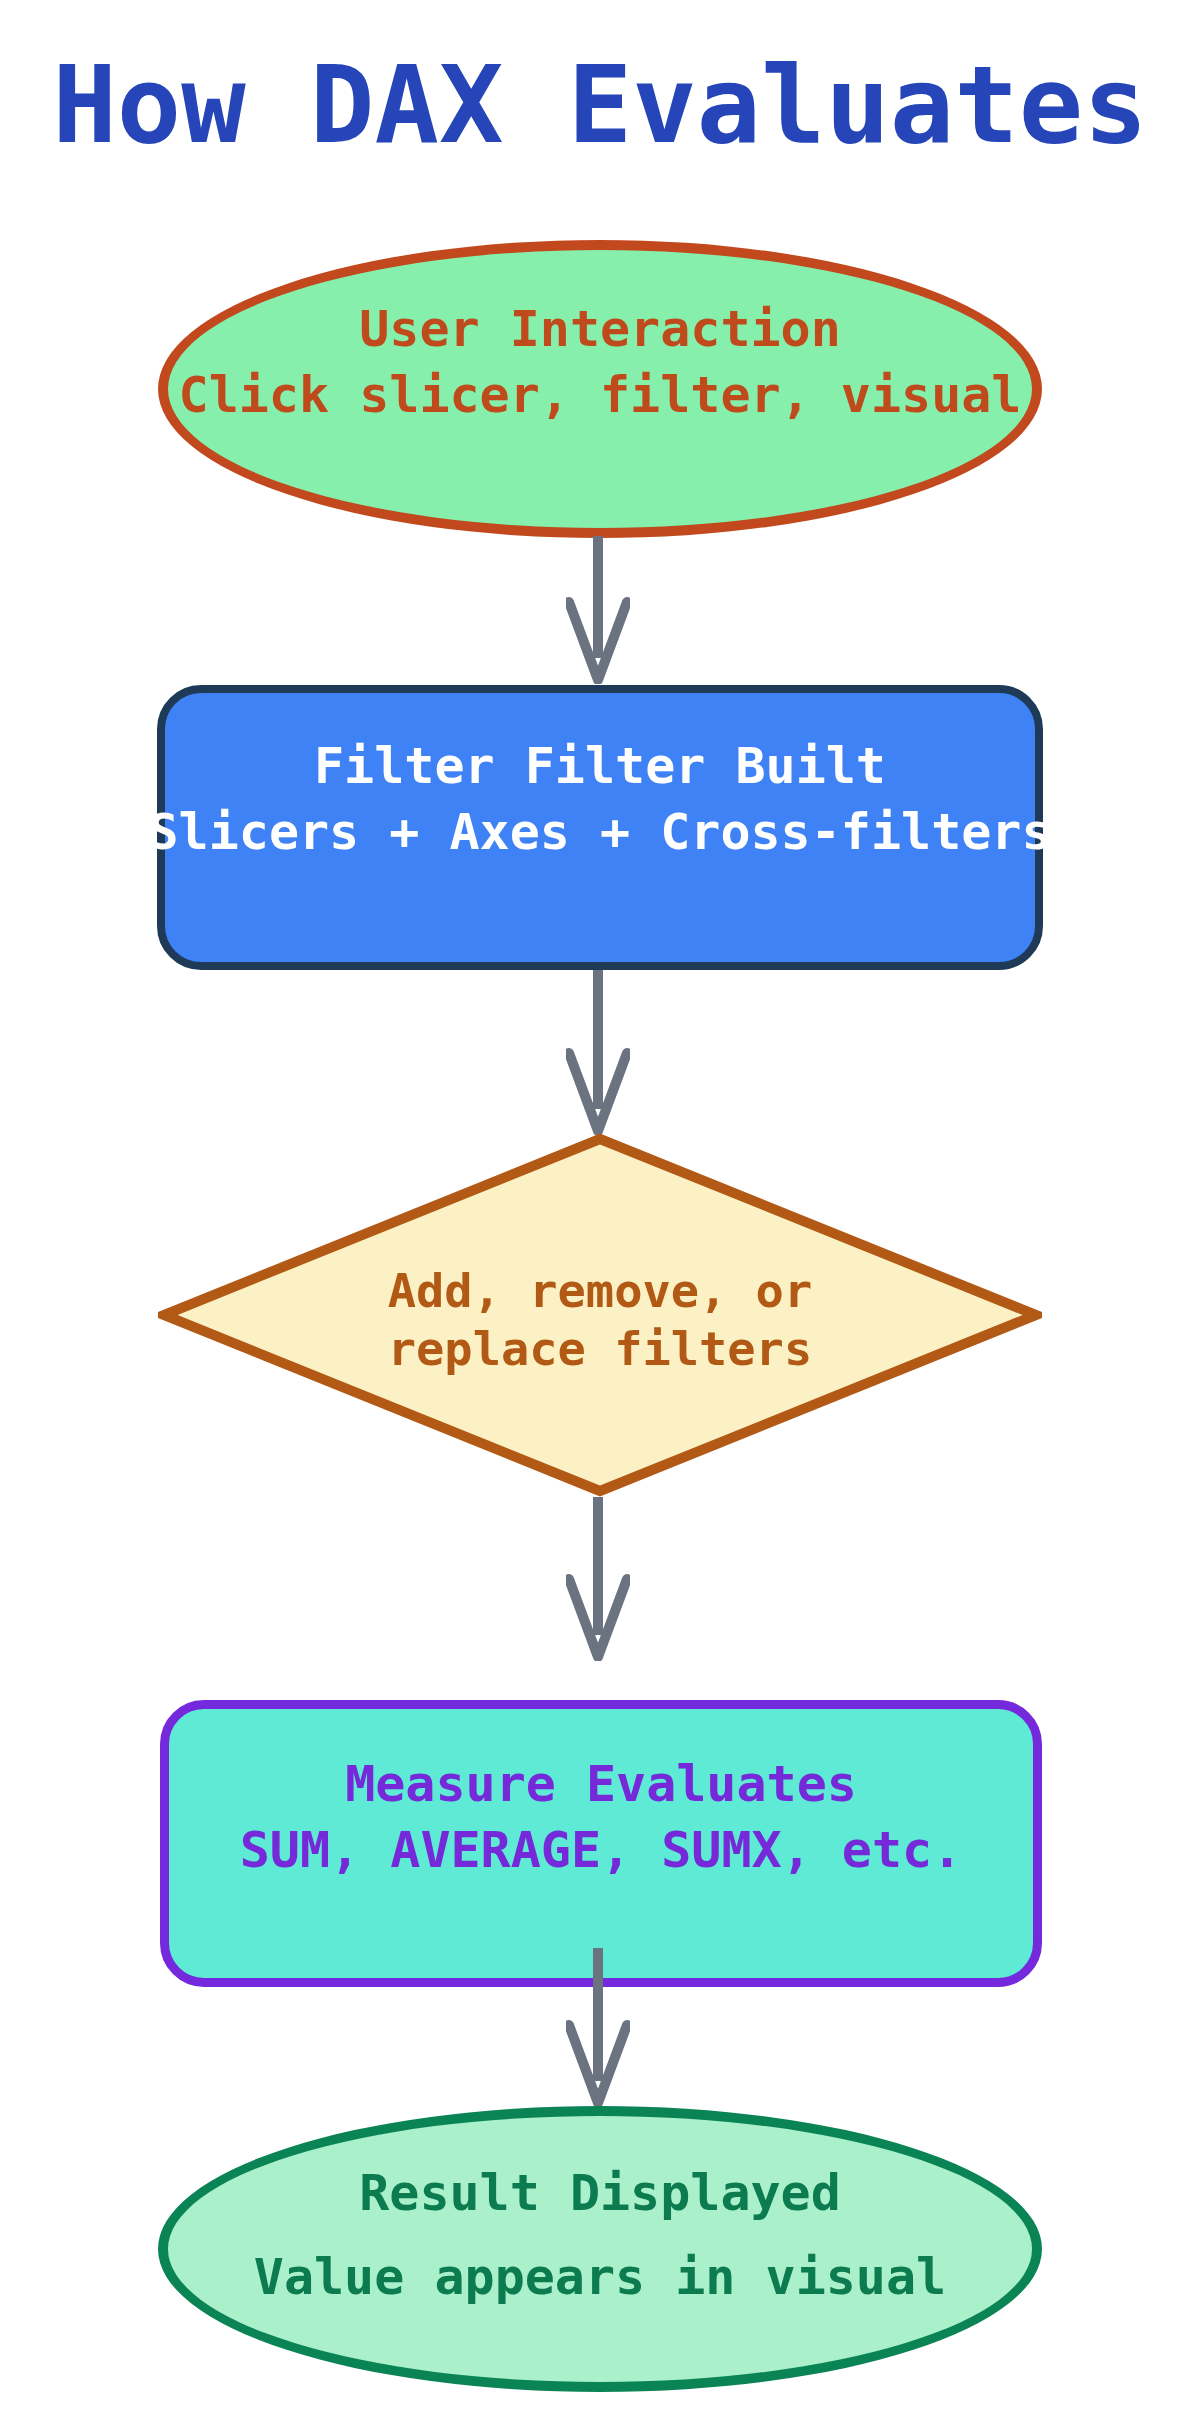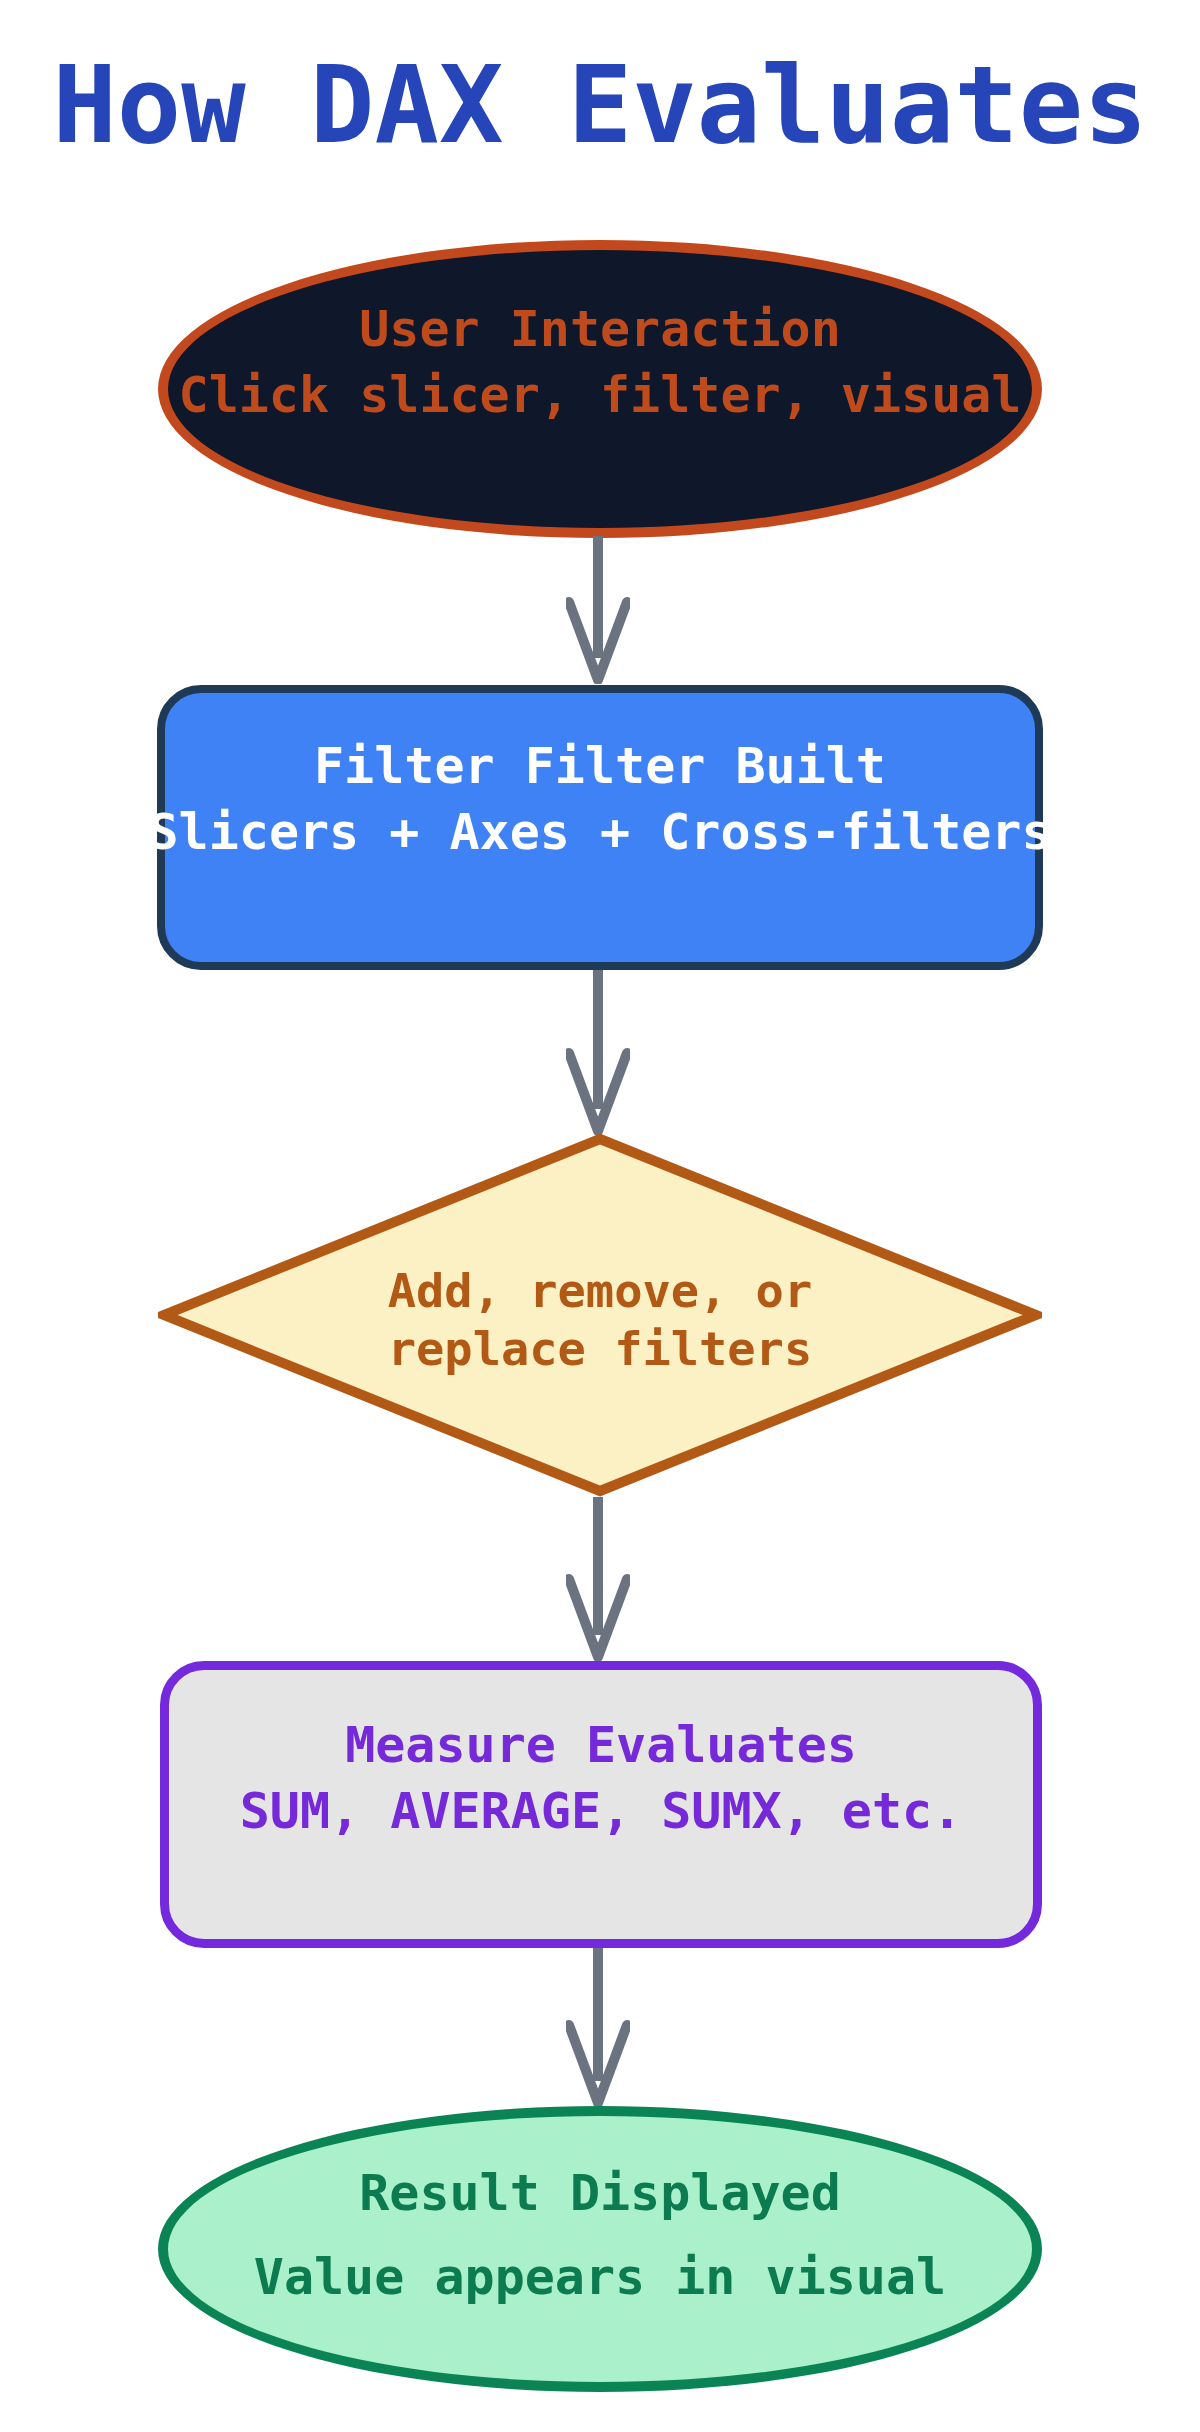--- a/index.html
+++ b/index.html
@@ -58,21 +58,21 @@
   .a4 { top: 1946px; height: 161px; }
   .arrow svg { display: block; }
 </style>
 </head>
 <body>
 
 <div class="canvas">
 
   <div class="title" style="color: rgb(37, 69, 184);">How DAX Evaluates</div>
 
-  <div class="node ellipse n1" style="background-color: #0f172a; border-color: rgb(194, 73, 29); text-decoration: underline;">
+  <div class="node ellipse n1" style="background-color: #86efac; border-color: rgb(194, 73, 29); text-decoration: underline;">
     <div class="label" style="color: rgb(191, 74, 28);">
       <div>User Interaction</div>
       <div>Click slicer, filter, visual</div>
     </div>
   </div>
 
   <div class="arrow a1">
     <svg width="64" height="150" viewBox="0 0 64 150" stroke="currentColor" style="color: rgb(108, 115, 128);">
       <line x1="32" y1="2" x2="32" y2="124" stroke-width="10"></line>
       <polyline points="3,68 32,146 61,68" fill="none" stroke-width="10" stroke-linecap="round" stroke-linejoin="round"></polyline>
@@ -103,21 +103,21 @@
     </div>
   </div>
 
   <div class="arrow a3">
     <svg width="64" height="166" viewBox="0 0 64 166" stroke="currentColor" style="color: rgb(108, 115, 128);">
       <line x1="32" y1="2" x2="32" y2="140" stroke-width="10"></line>
       <polyline points="3,84 32,162 61,84" fill="none" stroke-width="10" stroke-linecap="round" stroke-linejoin="round"></polyline>
     </svg>
   </div>
 
-  <div class="node rrect n4" style="background-color: #e5e5e5; border-color: rgb(116, 41, 220);">
+  <div class="node rrect n4" style="background-color: #5eead4; border-color: rgb(116, 41, 220); margin-top: 39px;">
     <div class="label" style="color: rgb(117, 41, 216);">
       <div>Measure Evaluates</div>
       <div>SUM, AVERAGE, SUMX, etc.</div>
     </div>
   </div>
 
   <div class="arrow a4">
     <svg width="64" height="161" viewBox="0 0 64 161" stroke="currentColor" style="color: rgb(108, 115, 128);">
       <line x1="32" y1="2" x2="32" y2="135" stroke-width="10"></line>
       <polyline points="3,79 32,157 61,79" fill="none" stroke-width="10" stroke-linecap="round" stroke-linejoin="round"></polyline>

